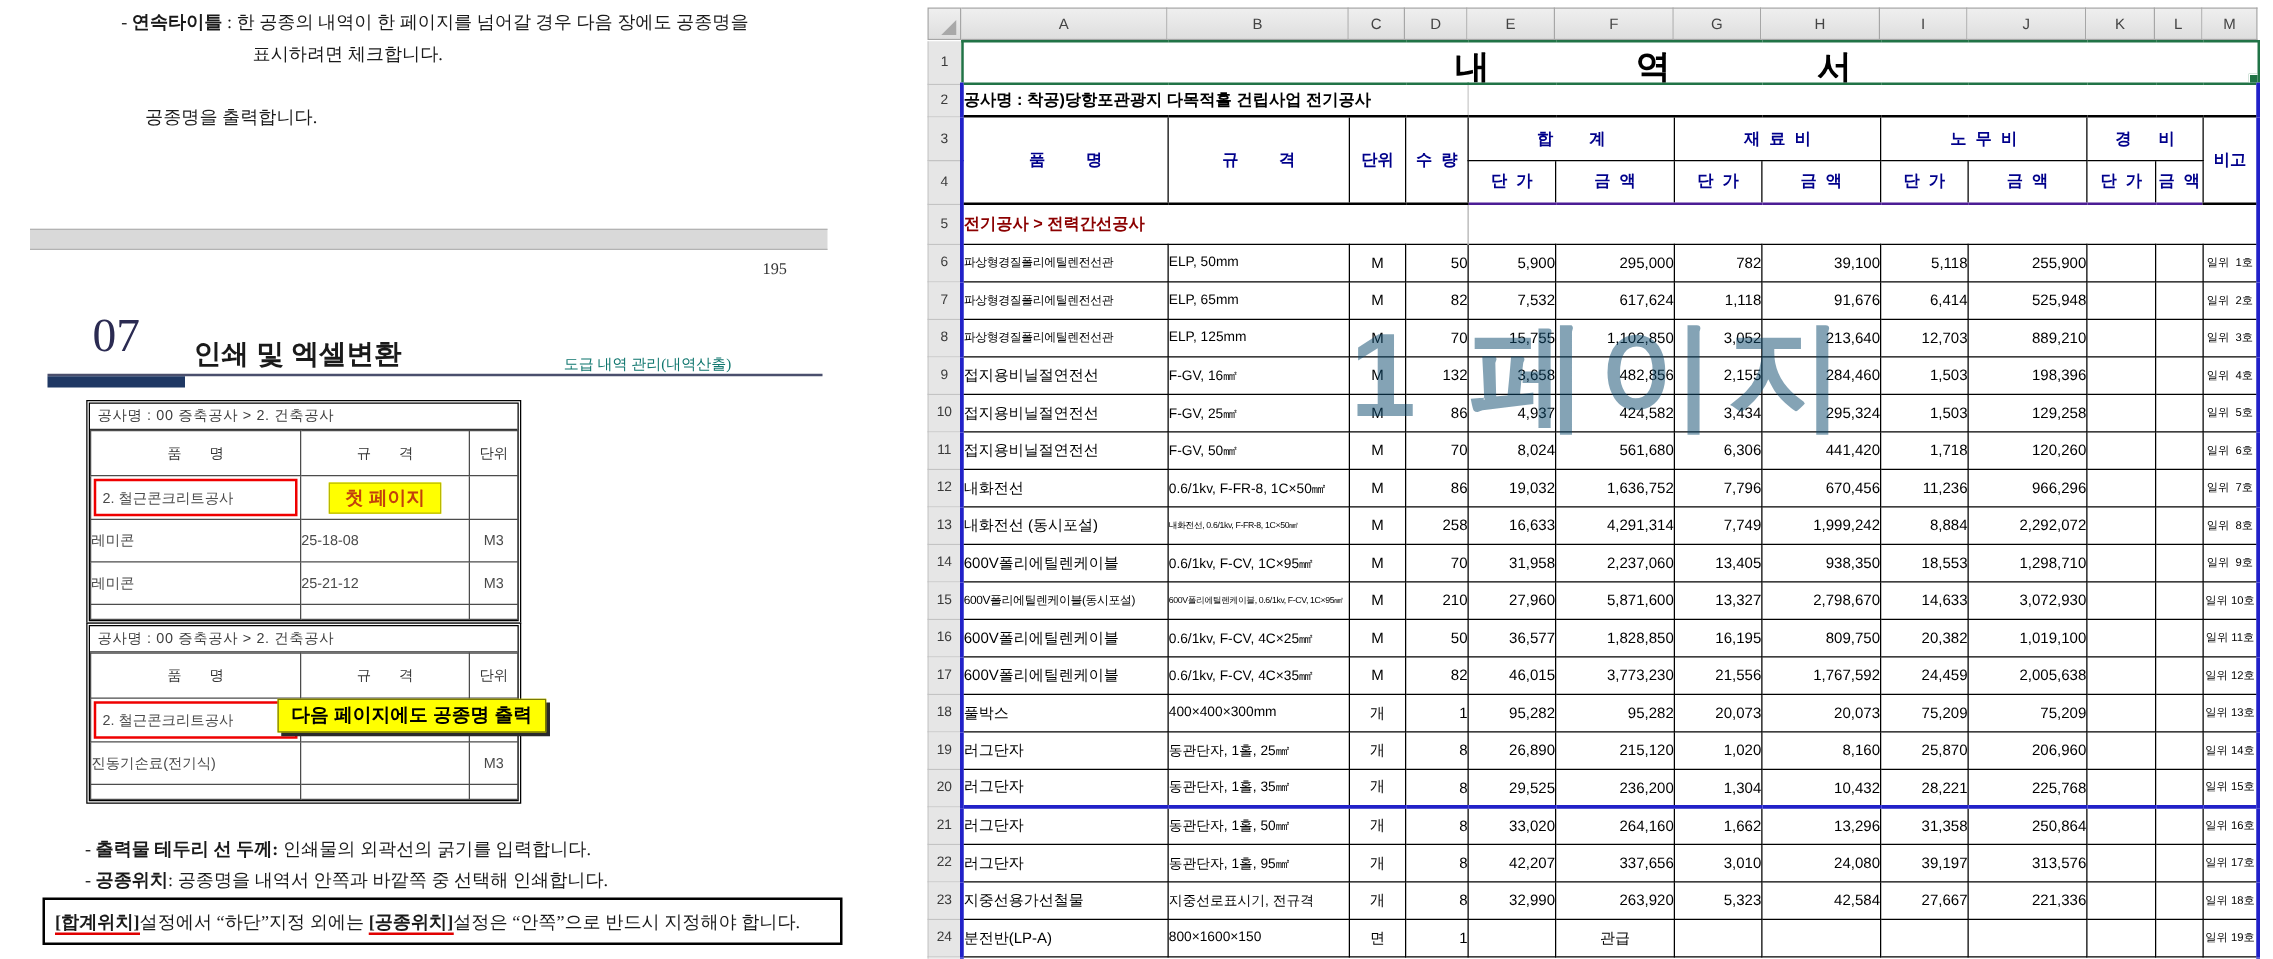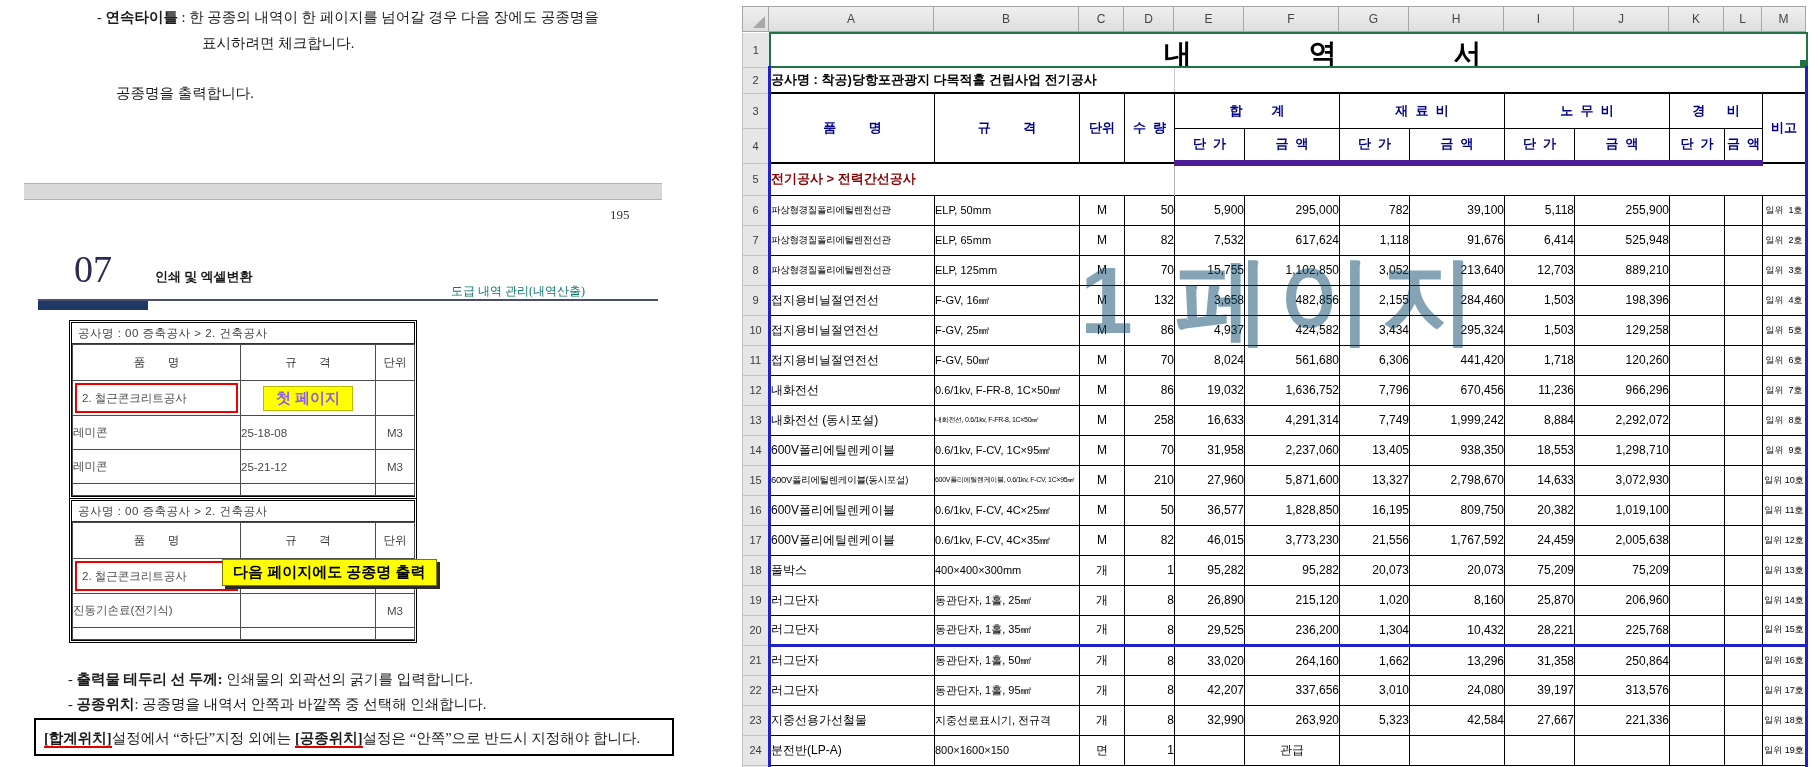--- a/index.html
+++ b/index.html
@@ -9,40 +9,40 @@
   #doc{position:absolute;left:0;top:0;width:660px;height:697px;background:#fff;
        font-family:"Liberation Serif","DejaVu Serif",serif;color:#1a1a1a;margin-left:24px;}
   .abs{position:absolute;}
   .tline{font-size:14.5px;white-space:nowrap;}
   #pagenum{left:586px;top:207px;font-size:13px;color:#333;}
   #band{left:0;top:183px;width:638px;height:15px;background:#d9d9d9;
         border-top:1px solid #b3b3b3;border-bottom:1px solid #b3b3b3;}
   #secnum{left:50px;top:250px;font-size:38px;line-height:1;color:#2b2b52;}
   #secrule{left:14px;top:299px;width:620px;height:0;border-top:2px solid #4a4f6d;}
   #secbar{left:14px;top:301px;width:110px;height:9px;background:#1f3864;}
-  #sectitle{left:131px;top:268px;font-size:13px;font-weight:bold;
-            font-family:Liberation Serif, serif;}
+  #sectitle{left:131px;top:268px;font-size:22px;font-weight:bold;
+            font-family:Liberation Sans, sans-serif;}
   #crumb{left:427px;top:283px;font-size:12px;color:#0f766e;}
 
   .fig{position:absolute;left:45px;width:342px;border:3px double #000;background:#fff;
        font-family:"Liberation Sans","DejaVu Sans",sans-serif;}
   #fig1{top:320px;} #fig2{top:498px;}
   .fig-cap{height:20px;line-height:20px;font-size:11.5px;color:#3d3d3d;padding-left:6px;
            border-bottom:1px solid #333;letter-spacing:.5px;white-space:nowrap;overflow:hidden;}
   .fig-t{border-collapse:collapse;table-layout:fixed;width:100%;}
   .fig-t td{border:1px solid #4c4c4c;font-size:11.5px;color:#4a4a4a;overflow:hidden;
             padding:0;box-sizing:border-box;}
   .fig-t tr.fh td{height:36px;text-align:center;white-space:pre;color:#333;}
   .fig-t tr.fr td{height:34px;}
   .fig-t tr.pad td{height:12px;}
   .pl{padding-left:6px;} .ctr{text-align:center;}
   .redbox{border:2px solid #ef0000;margin:2px;height:26px;display:flex;align-items:center;
           padding-left:5px;color:#4a4a4a;}
   .hl{display:inline-block;background:#ffff00;border:1px solid #b9b900;font-weight:bold;
-      font-size:15px;padding:2px 12px;color:#8b5cf6;}
+      font-size:15px;padding:2px 12px;color:#c2410c;}
   .hl2{position:absolute;left:150px;top:58px;background:#ffff00;border:1px solid #7a7a00;
        box-shadow:3px 3px 0 #2a2a2a;font-weight:bold;font-size:15px;padding:3px 10px;
        white-space:nowrap;z-index:4;color:#000;
        font-family:"Liberation Sans","DejaVu Sans",sans-serif;}
 
   .blt{position:absolute;left:44px;margin:0;font-size:14.5px;white-space:nowrap;}
   .blt b.u{text-decoration:underline;}
   #note{position:absolute;left:10px;top:718px;width:640px;height:38px;border:2px solid #000;
         font-size:14.5px;line-height:36px;padding-left:8px;box-sizing:border-box;
         white-space:nowrap;overflow:hidden;}
@@ -65,21 +65,21 @@
       border-left:1px solid #c3c3c3;color:#3a3a3a;font-size:11px;text-align:center;}
   .title-cell{border:2px solid #217346;position:relative;}
   .tc{position:absolute;top:1px;font-size:28px;font-weight:600;color:#000;}
   .handle{position:absolute;right:-2px;bottom:-2px;width:7px;height:7px;background:#217346;
           border:1px solid #fff;z-index:6;}
   .sub-cell{font-weight:bold;font-size:13px;white-space:pre;padding-left:3px;}
   .sub-right{border-left:1px solid #c9c9c9;}
   .hd{border:1px solid #000;color:#00008b;font-weight:bold;font-size:13px;text-align:center;
       white-space:pre;}
   .h3 td:not(.rn){border-top:2px solid #000;}
-  .h4 td:not(.rn){border-bottom:6px solid #4c1d95;}
+  .h4 td:not(.rn){border-bottom:2px solid #4c1d95;}
   td[rowspan].hd{border-bottom:2px solid #000;}
   .sec{color:#8b0000;font-weight:bold;font-size:13px;padding-left:4px;white-space:pre;}
   .sec-right{border-left:1px solid #b0b0b0;}
   .dr{height:30px;}
   .g{border:1px solid #000;font-size:12px;color:#000;}
   .g.num{text-align:right;padding-right:4px;}
   .g.cc{text-align:center;}
   .g.name{padding-left:3px;white-space:pre;}
   .g.spec{padding-left:3px;font-size:11px;white-space:pre;}
   .name-sm{font-size:9.5px !important;letter-spacing:-0.3px;}

